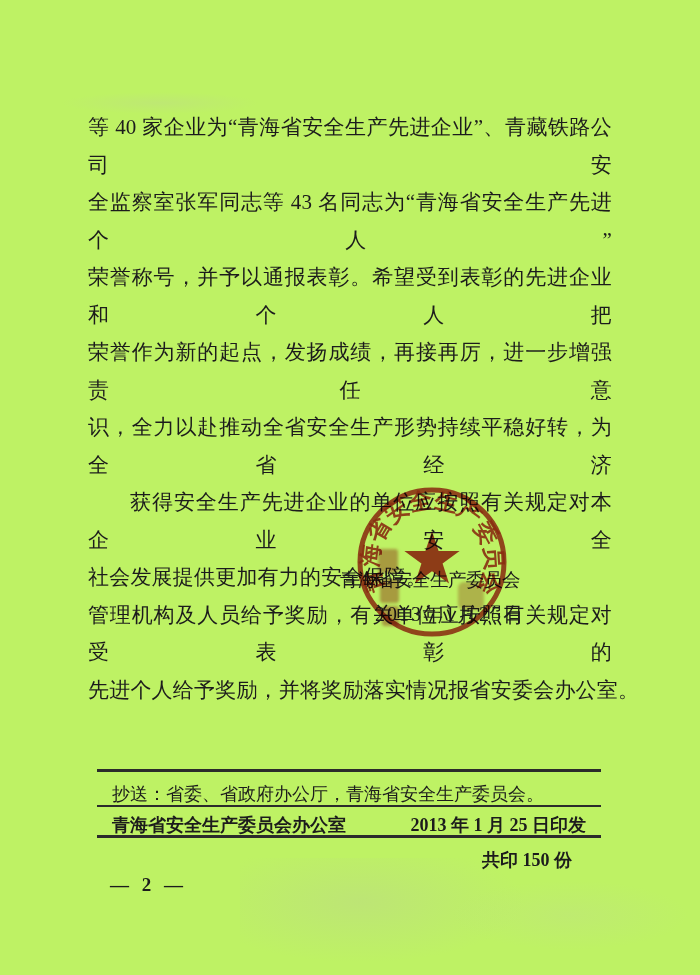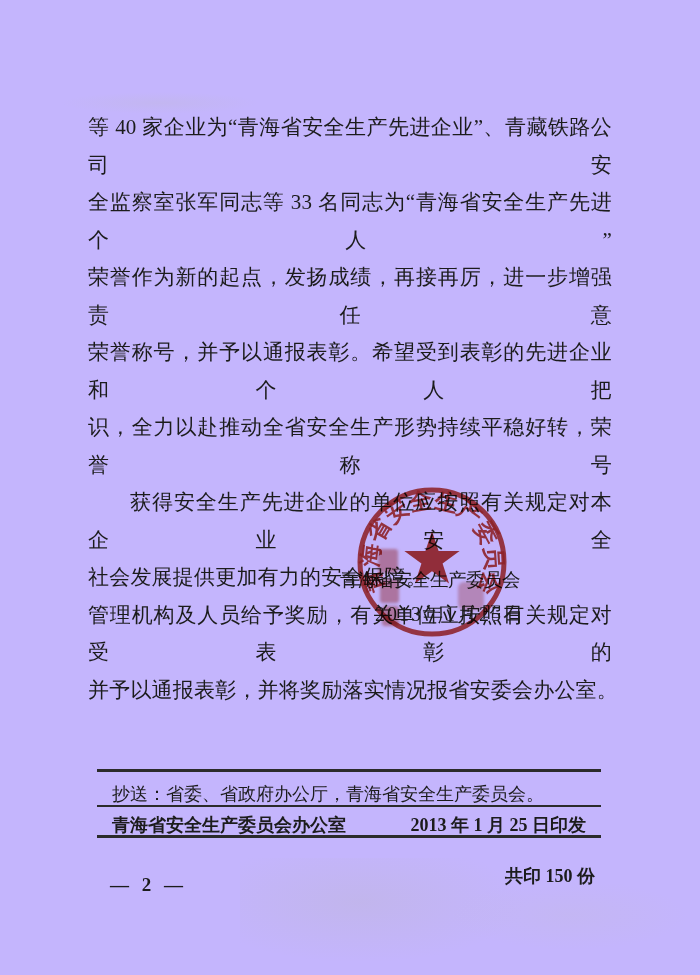--- a/index.html
+++ b/index.html
@@ -1,18 +1,18 @@
 <!DOCTYPE html>
 <html><head>
 <meta charset="utf-8">
 <style>
   html,body{margin:0;padding:0;}
   .page{
     position:relative; width:700px; height:975px; overflow:hidden;
-    background:#c4b5fd;
+    background:#bef264;
     font-family:"Liberation Serif","DejaVu Serif",serif;
     color:#1c1c1c;
   }
   
   .artifact{position:absolute; pointer-events:none;}
   .art1{left:60px; top:92px; width:200px; height:22px;
         background:radial-gradient(ellipse at center, rgba(190,188,184,.18), rgba(190,188,184,0) 70%);}
   .art2{left:240px; top:858px; width:300px; height:110px;
         background:radial-gradient(ellipse at 40% 40%, rgba(185,183,178,.22), rgba(185,183,178,0) 65%);}
   .art3{left:450px; top:880px; width:240px; height:70px;
@@ -65,47 +65,47 @@
   }
   .issuer-row-left{
     position:absolute; left:112px; top:813px;
     font-size:18px; font-weight:700; white-space:nowrap;
   }
   .issuer-row-right{
     position:absolute; right:114px; top:813px;
     font-size:18px; font-weight:700; white-space:nowrap;margin-left:8px;
   }
   .print-count{
-    position:absolute; right:105px; top:848px;
-    font-size:18px; font-weight:700; white-space:nowrap;margin-top:16px;
+    position:absolute; right:128px; top:848px;
+    font-size:18px; font-weight:700; white-space:nowrap;
   }
   .page-number{
     position:absolute; left:110px; top:874px;
     font-size:19px; font-weight:700; letter-spacing:4px; white-space:nowrap;
   }
 </style>
 </head>
 <body>
 
 <div class="page">
 
   <div class="artifact art1"></div>
   <div class="artifact art2"></div>
   <div class="artifact art3"></div>
 
   <div class="doc-body">
     <div class="line fill">等 40 家企业为“青海省安全生产先进企业”、青藏铁路公司安</div>
-    <div class="line fill">全监察室张军同志等 33 名同志为“青海省安全生产先进个人”</div>
+    <div class="line fill">全监察室张军同志等 43 名同志为“青海省安全生产先进个人”</div>
+    <div class="line fill">荣誉称号，并予以通报表彰。希望受到表彰的先进企业和个人把</div>
     <div class="line fill">荣誉作为新的起点，发扬成绩，再接再厉，进一步增强责任意</div>
-    <div class="line fill">荣誉称号，并予以通报表彰。希望受到表彰的先进企业和个人把</div>
-    <div class="line fill">识，全力以赴推动全省安全生产形势持续平稳好转，荣誉称号</div>
+    <div class="line fill">识，全力以赴推动全省安全生产形势持续平稳好转，为全省经济</div>
     <div class="line fill indent">获得安全生产先进企业的单位应按照有关规定对本企业安全</div>
     <div class="line">社会发展提供更加有力的安全保障。</div>
     <div class="line fill">管理机构及人员给予奖励，有关单位应按照有关规定对受表彰的</div>
-    <div class="line">并予以通报表彰，并将奖励落实情况报省安委会办公室。</div>
+    <div class="line">先进个人给予奖励，并将奖励落实情况报省安委会办公室。</div>
   </div>
 
 
   <div class="signature">青海省安全生产委员会</div>
   <div class="sign-date">2013年1月25日</div>
 
   <svg class="seal" width="170" height="170" viewBox="0 0 170 170" xmlns="http://www.w3.org/2000/svg">
     <circle cx="85" cy="85" r="72" fill="none" stroke="#b4231d" stroke-width="5" stroke-opacity="0.88"></circle>
     <path id="sealArc" d="M 38.2 112 A 54 54 0 1 1 131.8 112" fill="none"></path>
     <text font-size="23" font-weight="700" fill="#b4231d" fill-opacity="0.9" textLength="228" lengthAdjust="spacingAndGlyphs" font-family="Liberation Serif, DejaVu Serif, serif">

